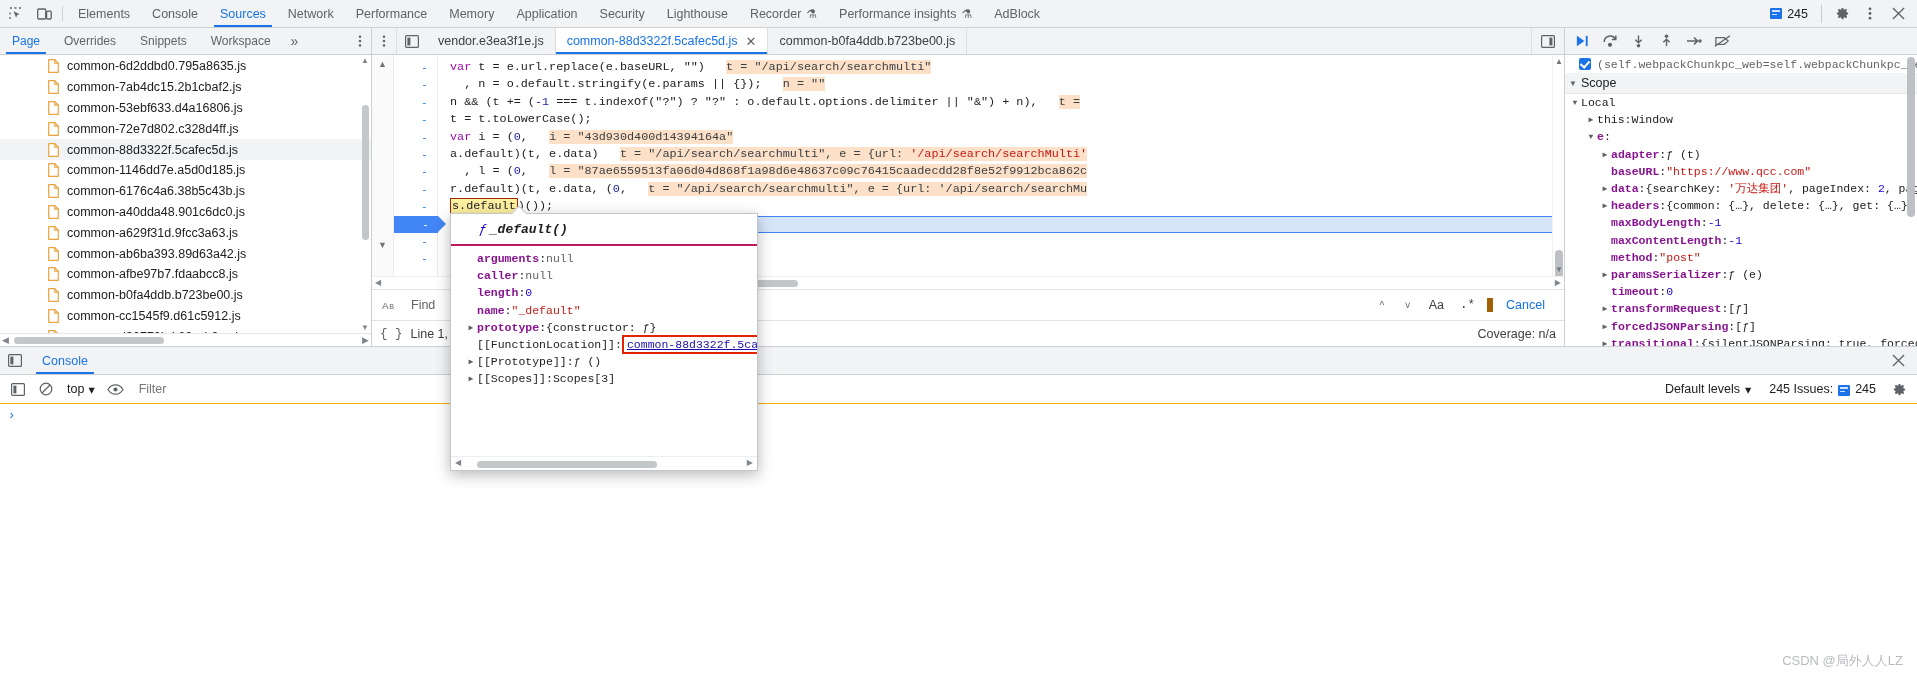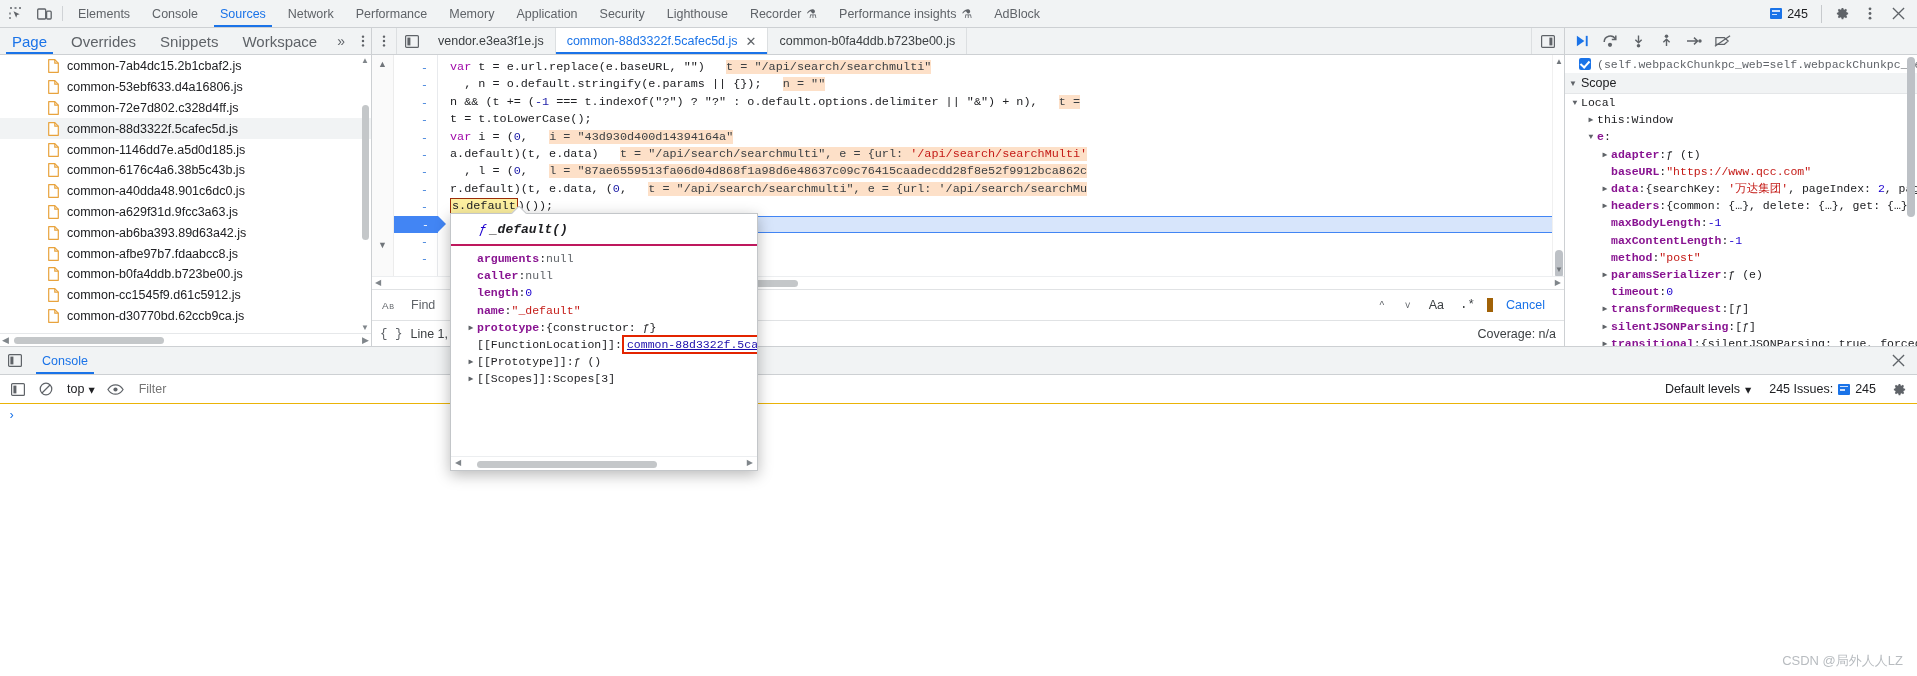--- a/index.html
+++ b/index.html
@@ -60,21 +60,21 @@
   
   .body { flex: 1; display: flex; min-height: 0; position: relative; }
 
   
   .navpane { width: 372px; min-width: 372px; display: flex; flex-direction: column; border-right: 1px solid #cdd0d3; background: #fff; }
   .navtabs {
     height: 27px; min-height: 27px; display: flex; align-items: stretch;
     background: #f1f3f4; border-bottom: 1px solid #cdd0d3; position: relative;
   }
   .ntab {
-    display: flex; align-items: center; padding: 0 12px; font-size: 15px; color: #5f6368; cursor: pointer; position: relative;
+    display: flex; align-items: center; padding: 0 12px; font-size: 12px; color: #5f6368; cursor: pointer; position: relative;
   }
   .ntab.active { color: #1a73e8; }
   .ntab.active::after { content:""; position:absolute; left:6px; right:6px; bottom:0; height:2px; background:#1a73e8; }
   .ntab.more { font-size: 14px; color: #5f6368; padding: 0 8px; letter-spacing: -1px; }
   .navtabs .kebab { margin-left: auto; display: flex; align-items: center; padding: 0 9px; cursor: pointer; color: #5f6368; }
 
   .filetree { flex: 1; overflow: hidden; position: relative; padding-top: 1px; }
   .fl-row {
     display: flex; align-items: center; height: 20.8px; padding-left: 48px;
     font-size: 12.5px; color: #202124; white-space: nowrap; cursor: pointer;
@@ -268,21 +268,21 @@
   .drawer-tabs .closebtn{margin-left:auto;display:flex;align-items:center;padding:0 12px;color:#5f6368;cursor:pointer;font-size:15px;}
 
   .console-toolbar {
     height: 29px; min-height: 29px; display:flex; align-items:center; gap: 2px;
     border-bottom: 1px solid #eab308; padding: 0 5px;
   }
   .ctbtn { width: 26px; height: 24px; display:flex;align-items:center;justify-content:center;color:#5f6368;cursor:pointer;}
   .ctx-select { display:flex; align-items:center; gap:4px; font-size:12.5px; color:#202124; padding: 0 6px; cursor:pointer;}
   .filter-input { flex: 1; height: 22px; border: none; outline: none; font-size: 12.5px; color:#202124; padding: 0 8px; }
   .lvl-select { display:flex;align-items:center;gap:5px;font-size:12.5px;color:#202124;padding:0 8px;cursor:pointer;}
-  .iss-chip2 { display:flex;align-items:center;gap:5px;font-size:12.5px;color:#202124;padding:0 8px;cursor:pointer;}
+  .iss-chip2 { display:flex;align-items:flex-end;gap:5px;font-size:12.5px;color:#202124;padding:0 8px;cursor:pointer;}
   .iss-chip2 .sq {width:12px;height:11px;background:#1a73e8;border-radius:1px;position:relative;}
   .iss-chip2 .sq::before{content:"";position:absolute;left:2px;top:2px;width:8px;height:1.5px;background:#cfe0fb;}
   .iss-chip2 .sq::after{content:"";position:absolute;left:2px;top:5.5px;width:5px;height:1.5px;background:#cfe0fb;}
   .console-out { flex: 1; position: relative; overflow: hidden; }
   .prompt-row { display:flex; align-items:flex-start; padding: 5px 0 0 8px; }
   .prompt-row .car { color: #1a73e8; font-size: 12px; font-family:"Liberation Mono",monospace;}
   .watermark {
     position: absolute; right: 14px; bottom: 6px; color: #b8bcc0; font-size: 13px;
     font-family: "Liberation Sans", sans-serif;
   }
@@ -403,20 +403,29 @@
 
       <div class="filetree">
         <div id="filelist">
             <div class="fl-row">
               <span class="ficon">
                 <svg width="11" height="14" viewBox="0 0 11 14">
                   <path d="M0.7 0.7h6.1l3.5 3.5v9.1H0.7z" fill="#fff" stroke="#e8a33d" stroke-width="1.2" stroke-linejoin="round"></path>
                   <path d="M6.8 0.7v3.5h3.5" fill="none" stroke="#e8a33d" stroke-width="1.2"></path>
                 </svg>
               </span>
+              <span>common-6d2ddbd0.795a8635.js</span>
+            </div>
+            <div class="fl-row">
+              <span class="ficon">
+                <svg width="11" height="14" viewBox="0 0 11 14">
+                  <path d="M0.7 0.7h6.1l3.5 3.5v9.1H0.7z" fill="#fff" stroke="#e8a33d" stroke-width="1.2" stroke-linejoin="round"></path>
+                  <path d="M6.8 0.7v3.5h3.5" fill="none" stroke="#e8a33d" stroke-width="1.2"></path>
+                </svg>
+              </span>
               <span>common-7ab4dc15.2b1cbaf2.js</span>
             </div>
             <div class="fl-row">
               <span class="ficon">
                 <svg width="11" height="14" viewBox="0 0 11 14">
                   <path d="M0.7 0.7h6.1l3.5 3.5v9.1H0.7z" fill="#fff" stroke="#e8a33d" stroke-width="1.2" stroke-linejoin="round"></path>
                   <path d="M6.8 0.7v3.5h3.5" fill="none" stroke="#e8a33d" stroke-width="1.2"></path>
                 </svg>
               </span>
               <span>common-53ebf633.d4a16806.js</span>
@@ -748,21 +757,21 @@
               <span class="prop-val-num">0</span>
             </div>
             <div class="dbg-row" style="padding-left: 34px;">
               <span class="tri">▶</span>
               <span class="prop-name">transformRequest</span>
               <span>: </span>
               <span class="prop-val-obj">[ƒ]</span>
             </div>
             <div class="dbg-row" style="padding-left: 34px;">
               <span class="tri">▶</span>
-              <span class="prop-name">silentJSONParsing</span>
+              <span class="prop-name">forcedJSONParsing</span>
               <span>: </span>
               <span class="prop-val-obj">[ƒ]</span>
             </div>
             <div class="dbg-row" style="padding-left: 34px;">
               <span class="tri">▶</span>
               <span class="prop-name">transitional</span>
               <span>: </span>
               <span class="prop-val-obj">{silentJSONParsing: true, forcedJSONParsing: true,</span>
             </div>
           </div>

